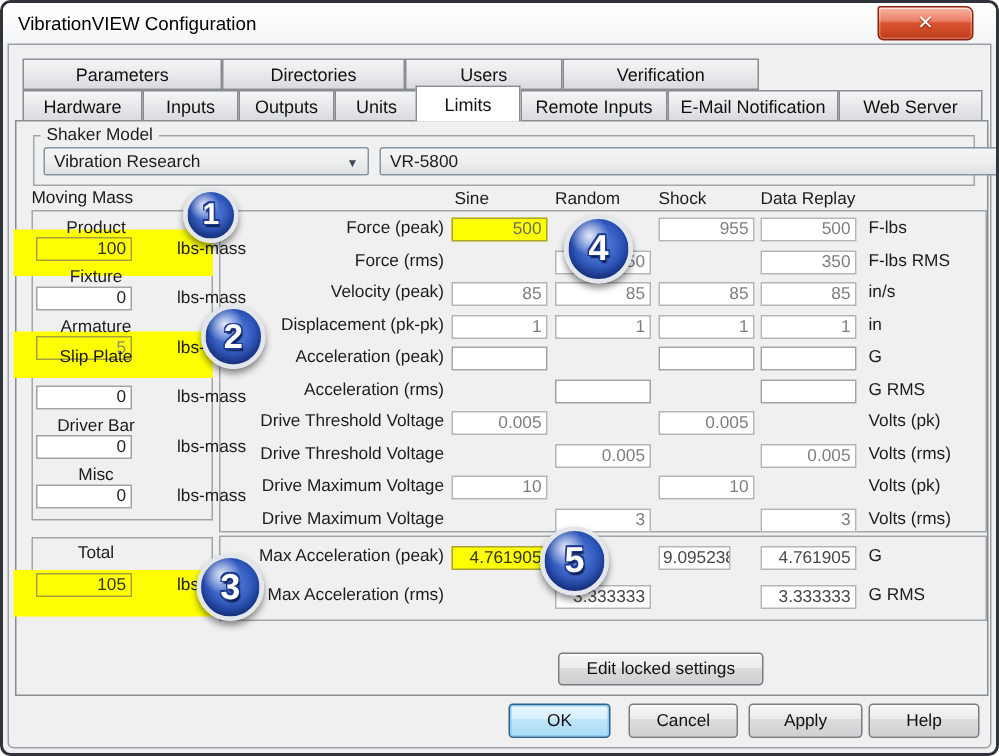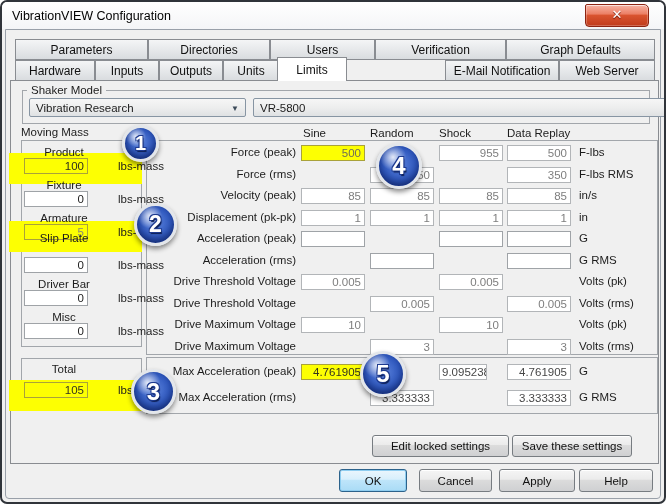--- a/index.html
+++ b/index.html
@@ -78,27 +78,27 @@
   <div class="titlebar">
     <span class="title">VibrationVIEW Configuration</span>
   </div>
   <div class="closebtn">✕</div>
   <div class="clientframe"></div>
 
   <div class="tab" style="left:13px;top:37px;width:133px">Parameters</div>
   <div class="tab" style="left:146px;top:37px;width:122px">Directories</div>
   <div class="tab" style="left:268px;top:37px;width:105px">Users</div>
   <div class="tab" style="left:373px;top:37px;width:131px">Verification</div>
-  <div class="tab" style="left:504px;top:37px;width:149px">Graph Defaults</div>
 
   <div class="tab" style="left:13px;top:58px;width:80px">Hardware</div>
   <div class="tab" style="left:93px;top:58px;width:64px">Inputs</div>
   <div class="tab" style="left:157px;top:58px;width:64px">Outputs</div>
   <div class="tab" style="left:221px;top:58px;width:56px">Units</div>
   <div class="tab active" style="left:275px;top:55px;width:70px;height:24px">Limits</div>
+  <div class="tab" style="left:345px;top:58px;width:98px">Remote Inputs</div>
   <div class="tab" style="left:443px;top:58px;width:114px">E-Mail Notification</div>
   <div class="tab" style="left:557px;top:58px;width:96px">Web Server</div>
 
   <div class="tabpage"></div>
 
   <div class="gbox" style="left:20px;top:88px;width:628px;height:34px"></div>
   <div class="gboxlabel" style="left:25px;top:82px">Shaker Model</div>
   <div class="combo" style="left:27px;top:96px;width:217px">
     <span>Vibration Research</span>
     <span class="arr">▼</span>
@@ -213,21 +213,20 @@
   <div class="fld drk" style="left:437px;top:362px;width:48px">9.095238</div>
   <div class="fld drk" style="left:505px;top:362px;width:64px">4.761905</div>
   <div class="unit" style="top:363px">G</div>
 
   <div class="rlab" style="top:388px">Max Acceleration (rms)</div>
   <div class="fld drk" style="left:368px;top:388px;width:64px">3.333333</div>
   <div class="fld drk" style="left:505px;top:388px;width:64px">3.333333</div>
   <div class="unit" style="top:389px">G RMS</div>
 
   <div class="btn" style="left:370px;top:433px;width:137px;height:22px">Edit locked settings</div>
-  <div class="btn" style="left:510px;top:433px;width:120px;height:22px">Save these settings</div>
 
   <div class="btn default" style="left:337px;top:467px;width:68px;height:23px">OK</div>
   <div class="btn" style="left:417px;top:467px;width:73px;height:23px">Cancel</div>
   <div class="btn" style="left:497px;top:467px;width:76px;height:23px">Apply</div>
   <div class="btn" style="left:577px;top:467px;width:74px;height:23px">Help</div>
 
   <div class="badge" style="left:120px;top:123px;width:37px;height:37px;font-size:20px">1</div>
   <div class="badge" style="left:132px;top:201px;width:43px;height:43px;font-size:23px">2</div>
   <div class="badge" style="left:129px;top:367px;width:45px;height:45px;font-size:24px">3</div>
   <div class="badge" style="left:374px;top:141px;width:46px;height:46px;font-size:24px">4</div>

